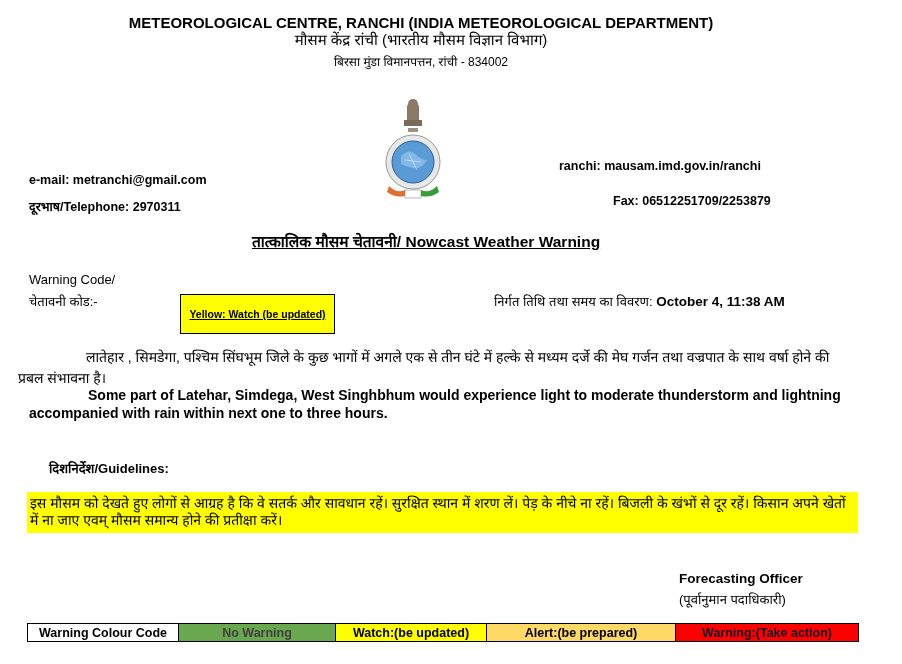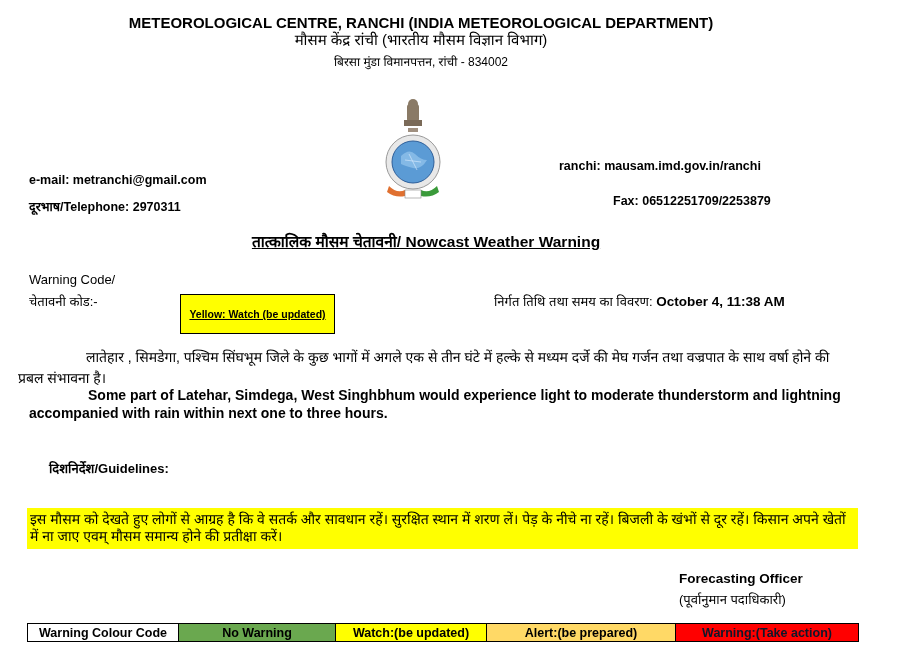--- a/index.html
+++ b/index.html
@@ -9,21 +9,21 @@
     .hdr2 { left: 0; width: 842px; top: 29px; text-align: center; font-size: 15px; }
     .hdr3 { left: 0; width: 842px; top: 53px; text-align: center; font-size: 12px; }
     .contact { font-size: 12.5px; font-weight: bold; }
     .title { left: 0; width: 852px; top: 230px; text-align: center; font-size: 15.5px; font-weight: bold; text-decoration: underline; }
     .label { font-size: 12.5px; font-weight: bold; }
     .codebox { left: 180px; top: 269px; width: 155px; height: 40px; background: #ffff00; border: 1px solid #000; box-sizing: border-box; display: flex; align-items: center; justify-content: center; font-size: 10.5px; font-weight: bold; text-decoration: underline; margin-top: 25px; }
     .issued { left: 494px; top: 292px; font-size: 13px; }
     .issued b { font-size: 13.5px; }
     .para { left: 18px; width: 820px; font-size: 14px; line-height: 21px; white-space: normal; }
     .para-en { left: 29px; width: 820px; font-size: 14px; line-height: 18px; font-weight: bold; white-space: normal; }
-    .guide-box { left: 27px; top: 492px; width: 831px; height: 41px; background: #ffff00; box-sizing: border-box; padding: 3px 3px 0 3px; font-size: 14px; line-height: 17px; white-space: normal; margin-top: 16px; }
+    .guide-box { left: 27px; top: 492px; width: 831px; height: 41px; background: #ffff00; box-sizing: border-box; padding: 3px 3px 0 3px; font-size: 14px; line-height: 17px; white-space: normal; }
     .officer { left: 679px; font-size: 13.5px; }
     table.legend { position: absolute; left: 27px; top: 623px; width: 831px; border-collapse: collapse; table-layout: fixed; }
     table.legend td { border: 1px solid #000000; height: 17px; padding: 0; text-align: center; font-size: 12.5px; font-weight: bold; }
     .logo { left: 383px; top: 98px; width: 60px; height: 110px; }
   </style>
 </head>
 <body>
 
 <div class="abs hdr1">METEOROLOGICAL CENTRE, RANCHI (INDIA METEOROLOGICAL DEPARTMENT)</div>
 <div class="abs hdr2">मौसम केंद्र रांची (भारतीय मौसम विज्ञान विभाग)</div>
@@ -77,19 +77,19 @@
   <colgroup>
     <col style="width:151px">
       <col style="width:157px">
       <col style="width:151px">
       <col style="width:189px">
       <col style="width:183px">
   </colgroup>
   <tbody>
       <tr>
     <td style="background:#ffffff;">Warning Colour Code</td>
-    <td style="background:#6aa84f; color:#000000;">No Warning</td>
+    <td style="background:#6aa84f; color:#404040;">No Warning</td>
     <td style="background:#ffff00; color:#000;">Watch:(be updated)</td>
     <td style="background:#ffd966; color:#000;">Alert:(be prepared)</td>
     <td style="background:#ff0000; color:#0f172a;">Warning:(Take action)</td>
   </tr>
 </tbody>
   </table>
 
 </body></html>

